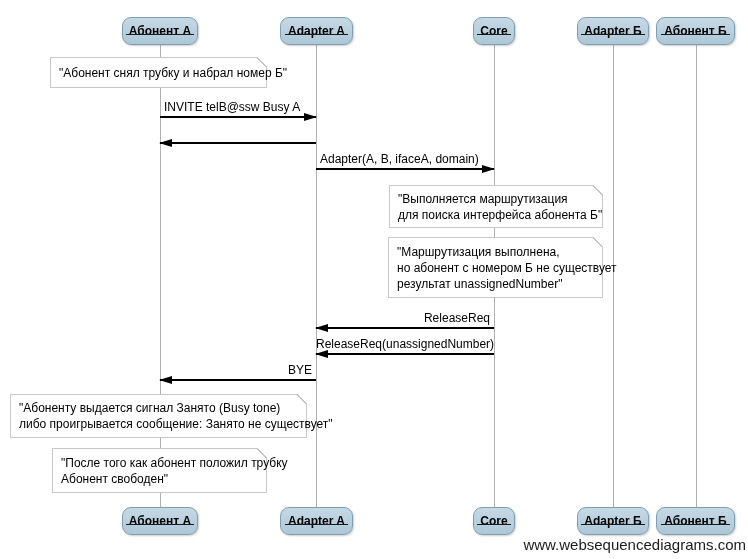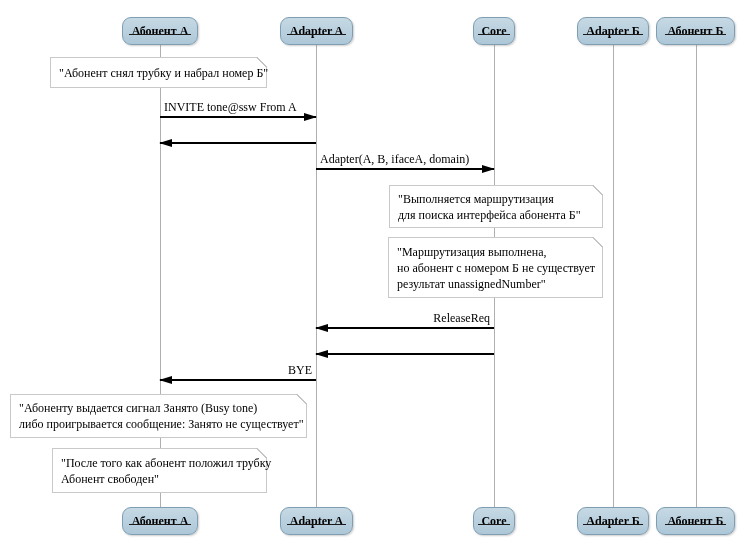--- a/index.html
+++ b/index.html
@@ -1,18 +1,18 @@
 <!DOCTYPE html>
 <html><head>
 <meta charset="utf-8">
 <style>
   html,body{margin:0;padding:0;background:#ffffff;}
   .canvas{
     position:relative;width:748px;height:559px;background:#ffffff;overflow:hidden;
-    font-family:Liberation Serif, serif;color:#000;
+    font-family:Liberation Sans, sans-serif;color:#000;
   }
   
   .lifeline{position:absolute;top:45px;height:462px;width:1px;background:#b0b0b0;z-index:1;}
   
   .actor{
     position:absolute;height:28px;box-sizing:border-box;z-index:4;
     display:flex;align-items:center;justify-content:center;
     background:linear-gradient(#c6d9e4,#adc7d8);
     border:1.5px solid #7f9eb2;border-radius:9px;
     box-shadow:1px 1px 2px rgba(110,110,110,0.35);
@@ -90,21 +90,21 @@
   </div>
   <div class="actor" style="left:656px;top:507px;width:79px">
     <span class="actor-label">Абонент Б</span>
   </div>
 
   <div class="note" style="left:50px;top:57px;width:217px;height:31px">
     <span class="note-line">"Абонент снял трубку и набрал номер Б"</span>
   </div>
 
   <div class="message dir-right" style="left:160px;top:98px;width:156px">
-    <div class="msg-label">INVITE tone@ssw From A</div>
+    <div class="msg-label">INVITE telB@ssw Busy A</div>
     <div class="msg-line"></div>
     <div class="arrowhead arrow-right"></div>
   </div>
 
   <div class="message dir-left" style="left:160px;top:124px;width:156px">
     <div class="msg-line"></div>
     <div class="arrowhead arrow-left"></div>
   </div>
 
   <div class="message dir-right" style="left:316px;top:150px;width:178px">
@@ -124,34 +124,36 @@
     <span class="note-line">результат unassignedNumber"</span>
   </div>
 
   <div class="message dir-left" style="left:316px;top:309px;width:178px">
     <div class="msg-label">ReleaseReq</div>
     <div class="msg-line"></div>
     <div class="arrowhead arrow-left"></div>
   </div>
 
   <div class="message dir-left" style="left:316px;top:335px;width:178px">
+    <div class="msg-label">ReleaseReq(unassignedNumber)</div>
     <div class="msg-line"></div>
     <div class="arrowhead arrow-left"></div>
   </div>
 
   <div class="message dir-left" style="left:160px;top:361px;width:156px">
     <div class="msg-label">BYE</div>
     <div class="msg-line"></div>
     <div class="arrowhead arrow-left"></div>
   </div>
 
   <div class="note" style="left:10px;top:394px;width:297px;height:44px">
     <span class="note-line">"Абоненту выдается сигнал Занято (Busy tone)</span>
     <span class="note-line">либо проигрывается сообщение: Занято не существует"</span>
   </div>
 
   <div class="note" style="left:52px;top:448px;width:215px;height:45px">
     <span class="note-line">"После того как абонент положил трубку</span>
     <span class="note-line">Абонент свободен"</span>
   </div>
 
+  <div class="watermark">www.websequencediagrams.com</div>
 
 </div>
 
 </body></html>

